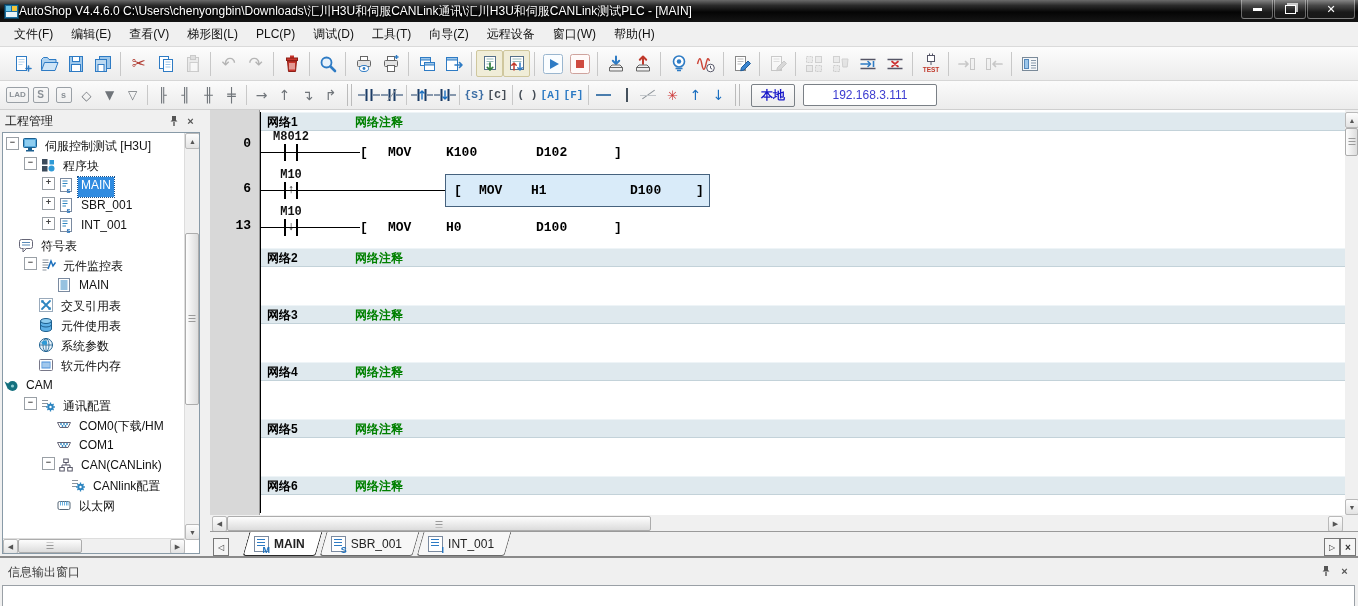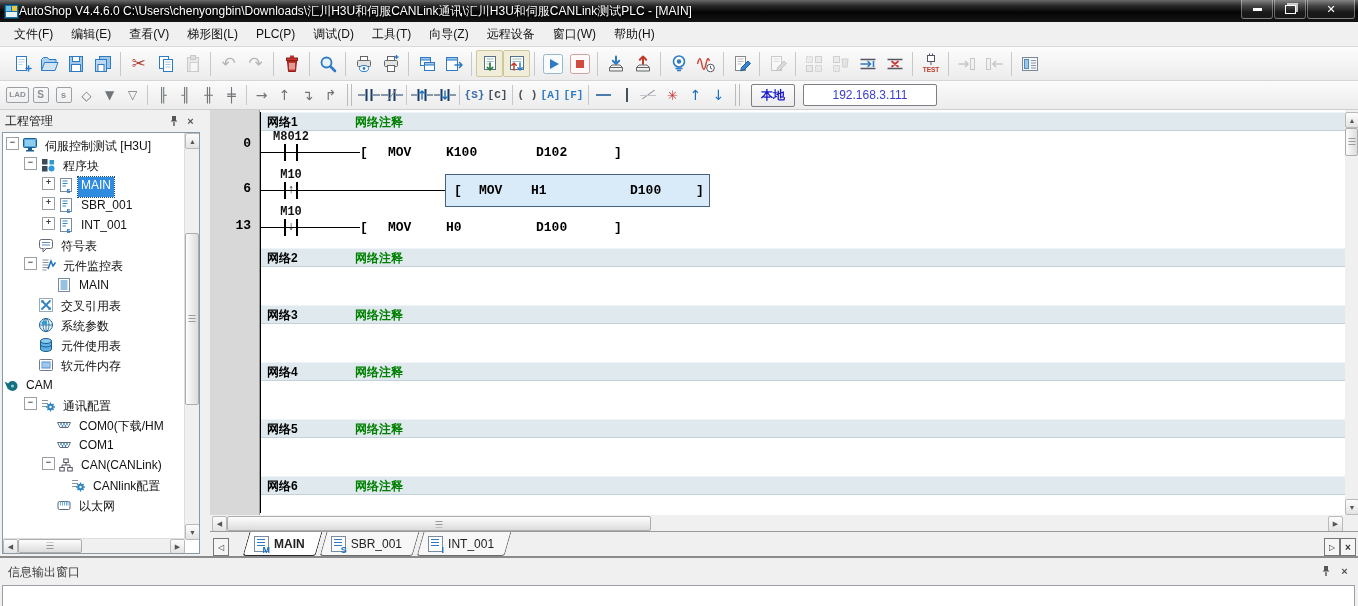--- a/index.html
+++ b/index.html
@@ -588,21 +588,21 @@
           <span class="ic">
               <svg width="16" height="16" viewBox="0 0 16 16">
                 <rect x="2.5" y="1.5" width="11" height="13" fill="#fff" stroke="#7a8aa0"></rect>
                 <path d="M4.5 4h5M4.5 6.5h5M4.5 9h3.5" stroke="#2e86c1"></path>
                 <text x="12.5" y="15.5" text-anchor="end" font-size="7" font-weight="bold" fill="#1a6fbd">s</text>
               </svg>
             </span>
           <span class="tlabel">INT_001</span>
         </div>
 
-        <div class="titem" style="padding-left:35px">
+        <div class="titem" style="padding-left:15px">
           <span class="ic">
               <svg width="16" height="16" viewBox="0 0 16 16">
                 <rect x="1.5" y="2.5" width="13" height="9" rx="2" fill="#fff" stroke="#667"></rect>
                 <path d="M5 11.5V15l3.5-3.5" fill="#fff" stroke="#667"></path>
                 <path d="M4 5.5h8M4 8h8" stroke="#5a8ab8"></path>
               </svg>
             </span>
           <span class="tlabel">符号表</span>
         </div>
 
@@ -629,43 +629,43 @@
 
         <div class="titem" style="padding-left:35px">
           <span class="ic">
               <svg width="16" height="16" viewBox="0 0 16 16">
                 <rect x="1.5" y="1.5" width="13" height="13" fill="#fff" stroke="#9ab"></rect>
                 <path class="ln" d="M4 4l8 8m0-8l-8 8" stroke="#2e86c1" stroke-width="1.8"></path>
                 <path d="M12 10v2h-2M6 4H4v2" fill="none" stroke="#2e86c1"></path>
               </svg>
             </span>
           <span class="tlabel">交叉引用表</span>
+        </div>
+
+        <div class="titem" style="padding-left:35px">
+          <span class="ic">
+              <svg width="16" height="16" viewBox="0 0 16 16">
+                <path d="M2.5 4v8c0 1.4 2.5 2.5 5.5 2.5s5.5-1.1 5.5-2.5V4" fill="#5db0e6" stroke="#1c5f8f"></path>
+                <path d="M2.5 7.5c0 1.4 2.5 2.5 5.5 2.5s5.5-1.1 5.5-2.5" fill="none" stroke="#1c5f8f"></path>
+                <ellipse cx="8" cy="4" rx="5.5" ry="2.5" fill="#8ecdf0" stroke="#1c5f8f"></ellipse>
+              </svg>
+            </span>
+          <span class="tlabel">元件使用表</span>
         </div>
 
         <div class="titem" style="padding-left:35px">
           <span class="ic">
               <svg width="16" height="16" viewBox="0 0 16 16">
                 <circle cx="8" cy="8" r="6.5" fill="#eaf4fb" stroke="#1c5f8f"></circle>
                 <path d="M8 1.5v13M1.5 8h13" stroke="#1c5f8f" stroke-width=".8"></path>
                 <ellipse cx="8" cy="8" rx="3" ry="6.5" fill="none" stroke="#1c5f8f" stroke-width=".8"></ellipse>
                 <path d="M3.5 5c2-2 4.5-2 5.5 0s-1 3.5-2.8 2.8S2.8 6.4 3.5 5z" fill="#2e9ad6"></path>
               </svg>
             </span>
           <span class="tlabel">系统参数</span>
-        </div>
-
-        <div class="titem" style="padding-left:35px">
-          <span class="ic">
-              <svg width="16" height="16" viewBox="0 0 16 16">
-                <path d="M2.5 4v8c0 1.4 2.5 2.5 5.5 2.5s5.5-1.1 5.5-2.5V4" fill="#5db0e6" stroke="#1c5f8f"></path>
-                <path d="M2.5 7.5c0 1.4 2.5 2.5 5.5 2.5s5.5-1.1 5.5-2.5" fill="none" stroke="#1c5f8f"></path>
-                <ellipse cx="8" cy="4" rx="5.5" ry="2.5" fill="#8ecdf0" stroke="#1c5f8f"></ellipse>
-              </svg>
-            </span>
-          <span class="tlabel">元件使用表</span>
         </div>
 
         <div class="titem" style="padding-left:35px">
           <span class="ic">
               <svg width="16" height="16" viewBox="0 0 16 16">
                 <rect x="1.5" y="2.5" width="13" height="11" rx="1" fill="#fff" stroke="#778"></rect>
                 <rect x="4" y="5" width="8" height="6" fill="#cfe6f7" stroke="#4a90d9"></rect>
                 <path d="M6 5v6M8 5v6M10 5v6" stroke="#4a90d9" stroke-width=".7"></path>
               </svg>
             </span>

